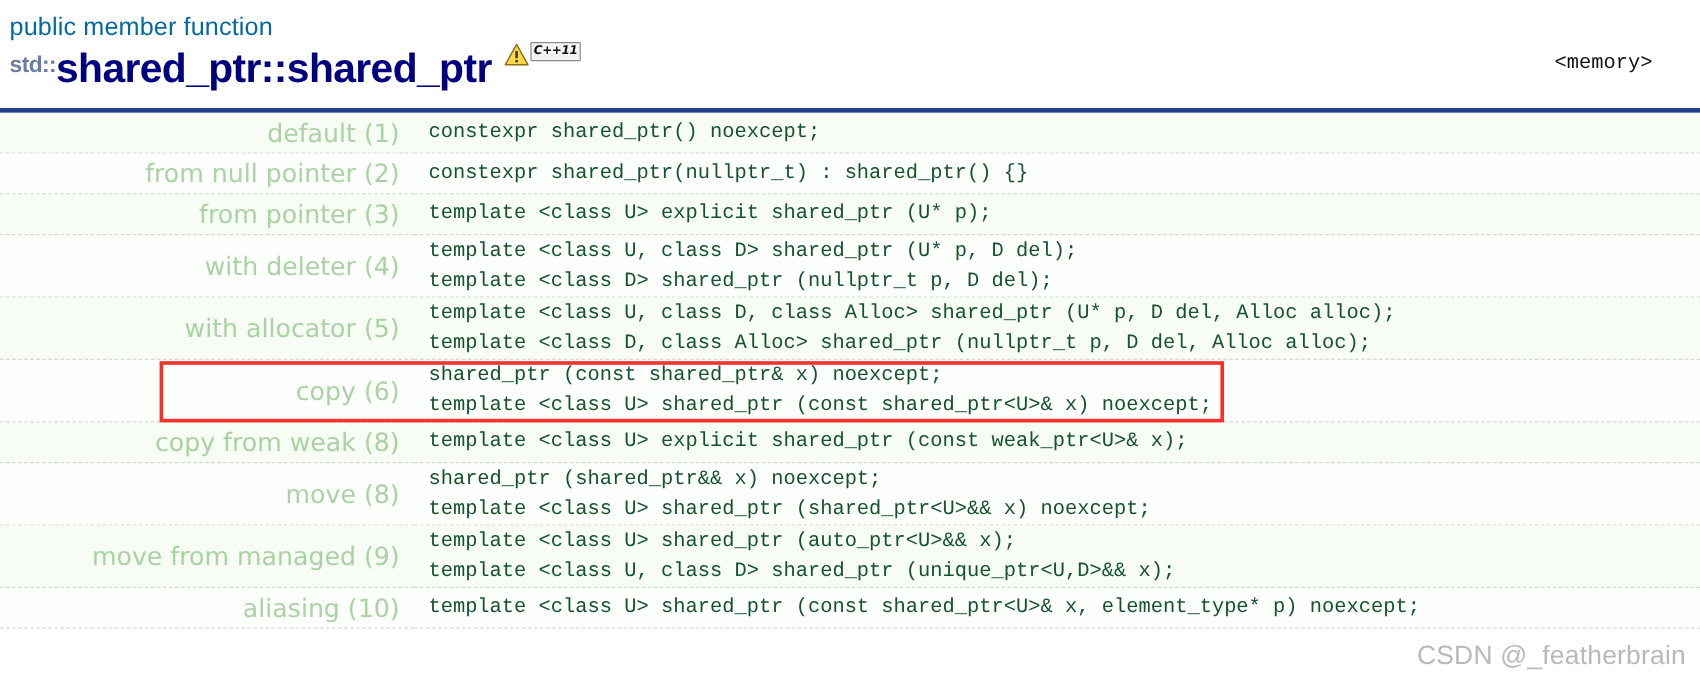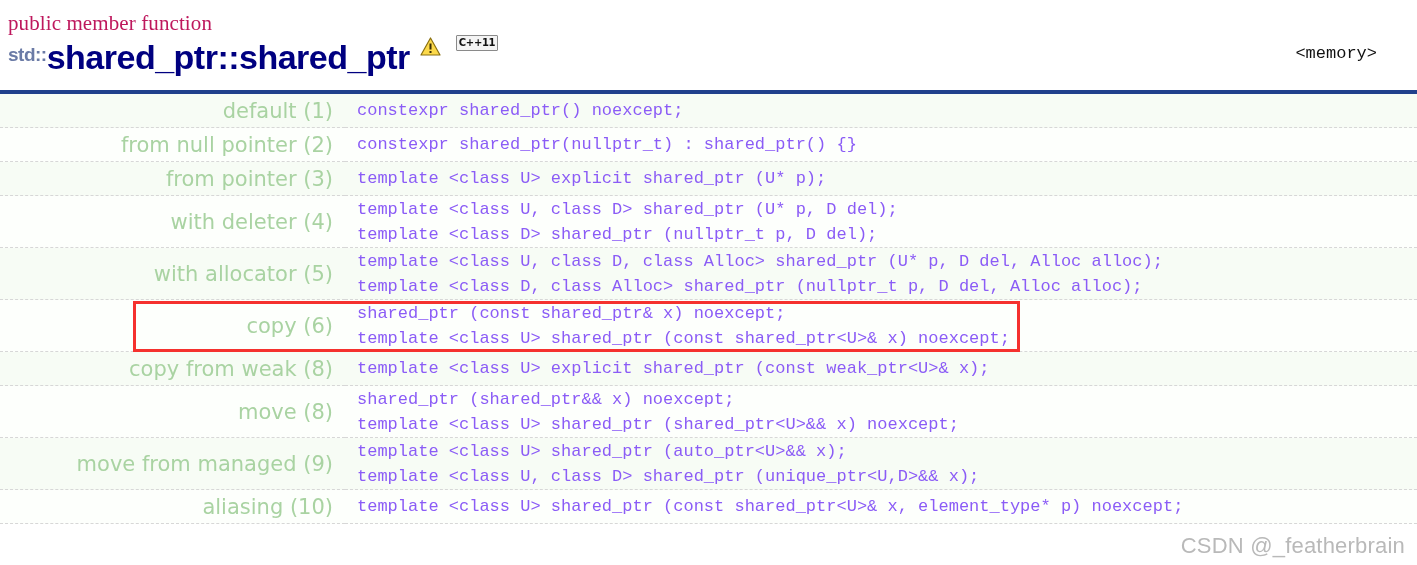--- a/index.html
+++ b/index.html
@@ -17,24 +17,24 @@
 
   
   .header {
     position: relative;
     padding: 10px 0 0 8px;
     height: 90px;
     box-sizing: border-box;
   }
   .kind-line {
     font-size: 21px;
-    color: #be185d;
+    color: #0369a1;
     letter-spacing: 0.1px;
     line-height: 26px;
-    font-family: Liberation Serif, serif;
+    font-family: Liberation Sans, sans-serif;
   }
   .title-line {
     display: flex;
     align-items: flex-start;
     margin-top: 3px;
     line-height: 36px;
   }
   .ns-prefix {
     font-size: 19px;
     font-weight: bold;
@@ -45,24 +45,25 @@
   }
   .title-main {
     font-size: 34px;
     font-weight: bold;
     color: #000080;
     letter-spacing: -0.5px;
   }
   .badges {
     display: inline-flex;
     align-items: center;
-    gap: 15px;
+    gap: 1px;
     margin-left: 10px;
     position: relative;
     top: -6px;
+    font-style: italic;
   }
   .warn-icon {
     width: 21px;
     height: 19px;
     position: relative;
     display: inline-block;
   }
   .cpp-badge {
     display: inline-block;
     border: 1px solid #8a8a8a;
@@ -115,21 +116,21 @@
     padding-right: 12px !important;
     font-family: "DejaVu Sans", sans-serif;
     font-size: 21px;
     color: #a9d3a2;
     white-space: nowrap;
   }
   .cell-code {
     padding-left: 12px !important;
     font-family: "Liberation Mono", monospace;
     font-size: 17px;
-    color: #8b5cf6;
+    color: #14532d;
     white-space: nowrap;
   }
   .cell-code .line {
     line-height: 25px;
     height: 25px;
   }
   .row-1line .cell-label,
   .row-1line .cell-code {
     height: 33px;
   }

